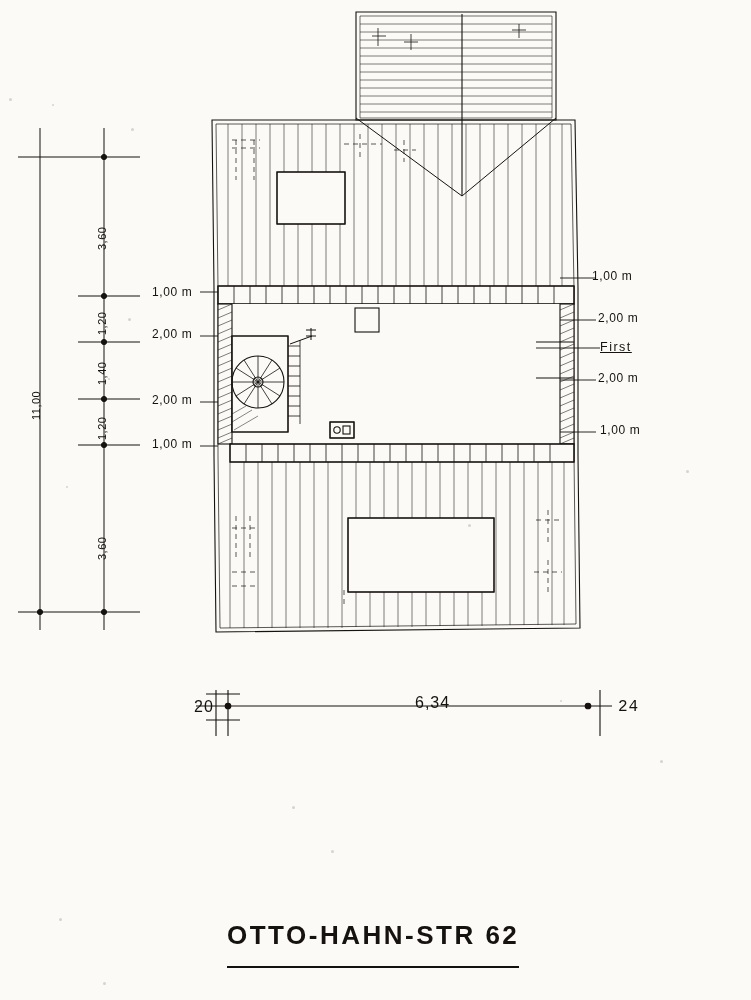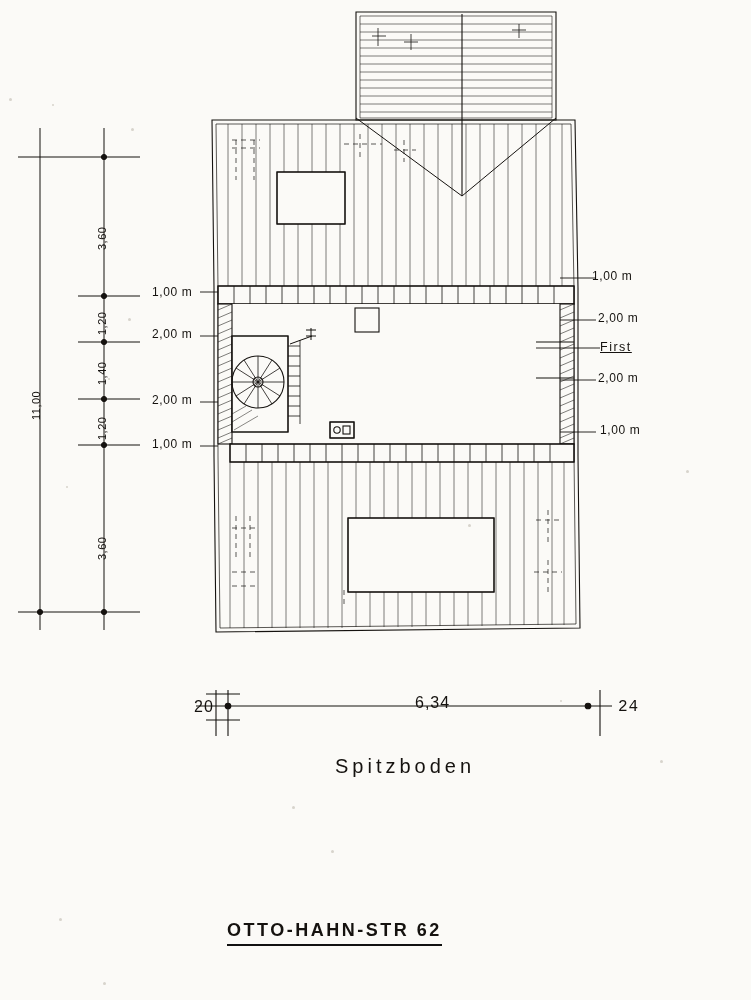--- a/index.html
+++ b/index.html
@@ -20,22 +20,22 @@
     white-space:nowrap;
   }
   .dim-side{font-size:11px;letter-spacing:0.5px;}
   .dim-rot{transform:rotate(-90deg);transform-origin:left top;}
   .m-lbl{font-size:12px;letter-spacing:0.6px;}
   .bottom-dim{font-size:16px;letter-spacing:1px;}
   .title-sub{
     font-size:20px;letter-spacing:4px;
   }
   .title-main{
-    font-size:18px;letter-spacing:2.5px;font-weight:600;
-    border-bottom:2px solid #111;padding-bottom:3px;
+    font-size:26px;letter-spacing:2.5px;font-weight:600;
+    border-bottom:2px solid #111;padding-bottom:15px;
   }
   .first-lbl{font-size:12.5px;letter-spacing:1.5px;}
   .speck{position:absolute;background:#b9b4aa;border-radius:50%;opacity:.55;}
 </style>
 </head>
 <body>
 
 <div id="sheet">
 
   <svg id="plan" viewBox="0 0 751 1000">
@@ -398,21 +398,20 @@
   <div class="lbl m-lbl" style="left:592px;top:269px;">1,00 m</div>
   <div class="lbl m-lbl" style="left:598px;top:311px;">2,00 m</div>
   <div class="lbl first-lbl" style="left:600px;top:340px;text-decoration:underline;">First</div>
   <div class="lbl m-lbl" style="left:598px;top:371px;">2,00 m</div>
   <div class="lbl m-lbl" style="left:600px;top:423px;">1,00 m</div>
 
   <div class="lbl bottom-dim" style="left:194px;top:698px;">20</div>
   <div class="lbl bottom-dim" style="left:415px;top:694px;">6,34</div>
   <div class="lbl bottom-dim" style="left:618px;top:698px;font-family:Liberation Mono, monospace;">24</div>
 
-  <div class="lbl title-sub" style="left:335px;top:755px;">Spitzboden</div>
 
   <div class="lbl title-main" style="left:227px;top:920px;">OTTO-HAHN-STR 62</div>
 
   <div class="speck" style="left:131px;top:128px;width:3px;height:3px;"></div>
   <div class="speck" style="left:9px;top:98px;width:3px;height:3px;"></div>
   <div class="speck" style="left:52px;top:104px;width:2px;height:2px;"></div>
   <div class="speck" style="left:128px;top:318px;width:3px;height:3px;"></div>
   <div class="speck" style="left:108px;top:378px;width:2px;height:2px;"></div>
   <div class="speck" style="left:66px;top:486px;width:2px;height:2px;"></div>
   <div class="speck" style="left:468px;top:524px;width:3px;height:3px;"></div>

